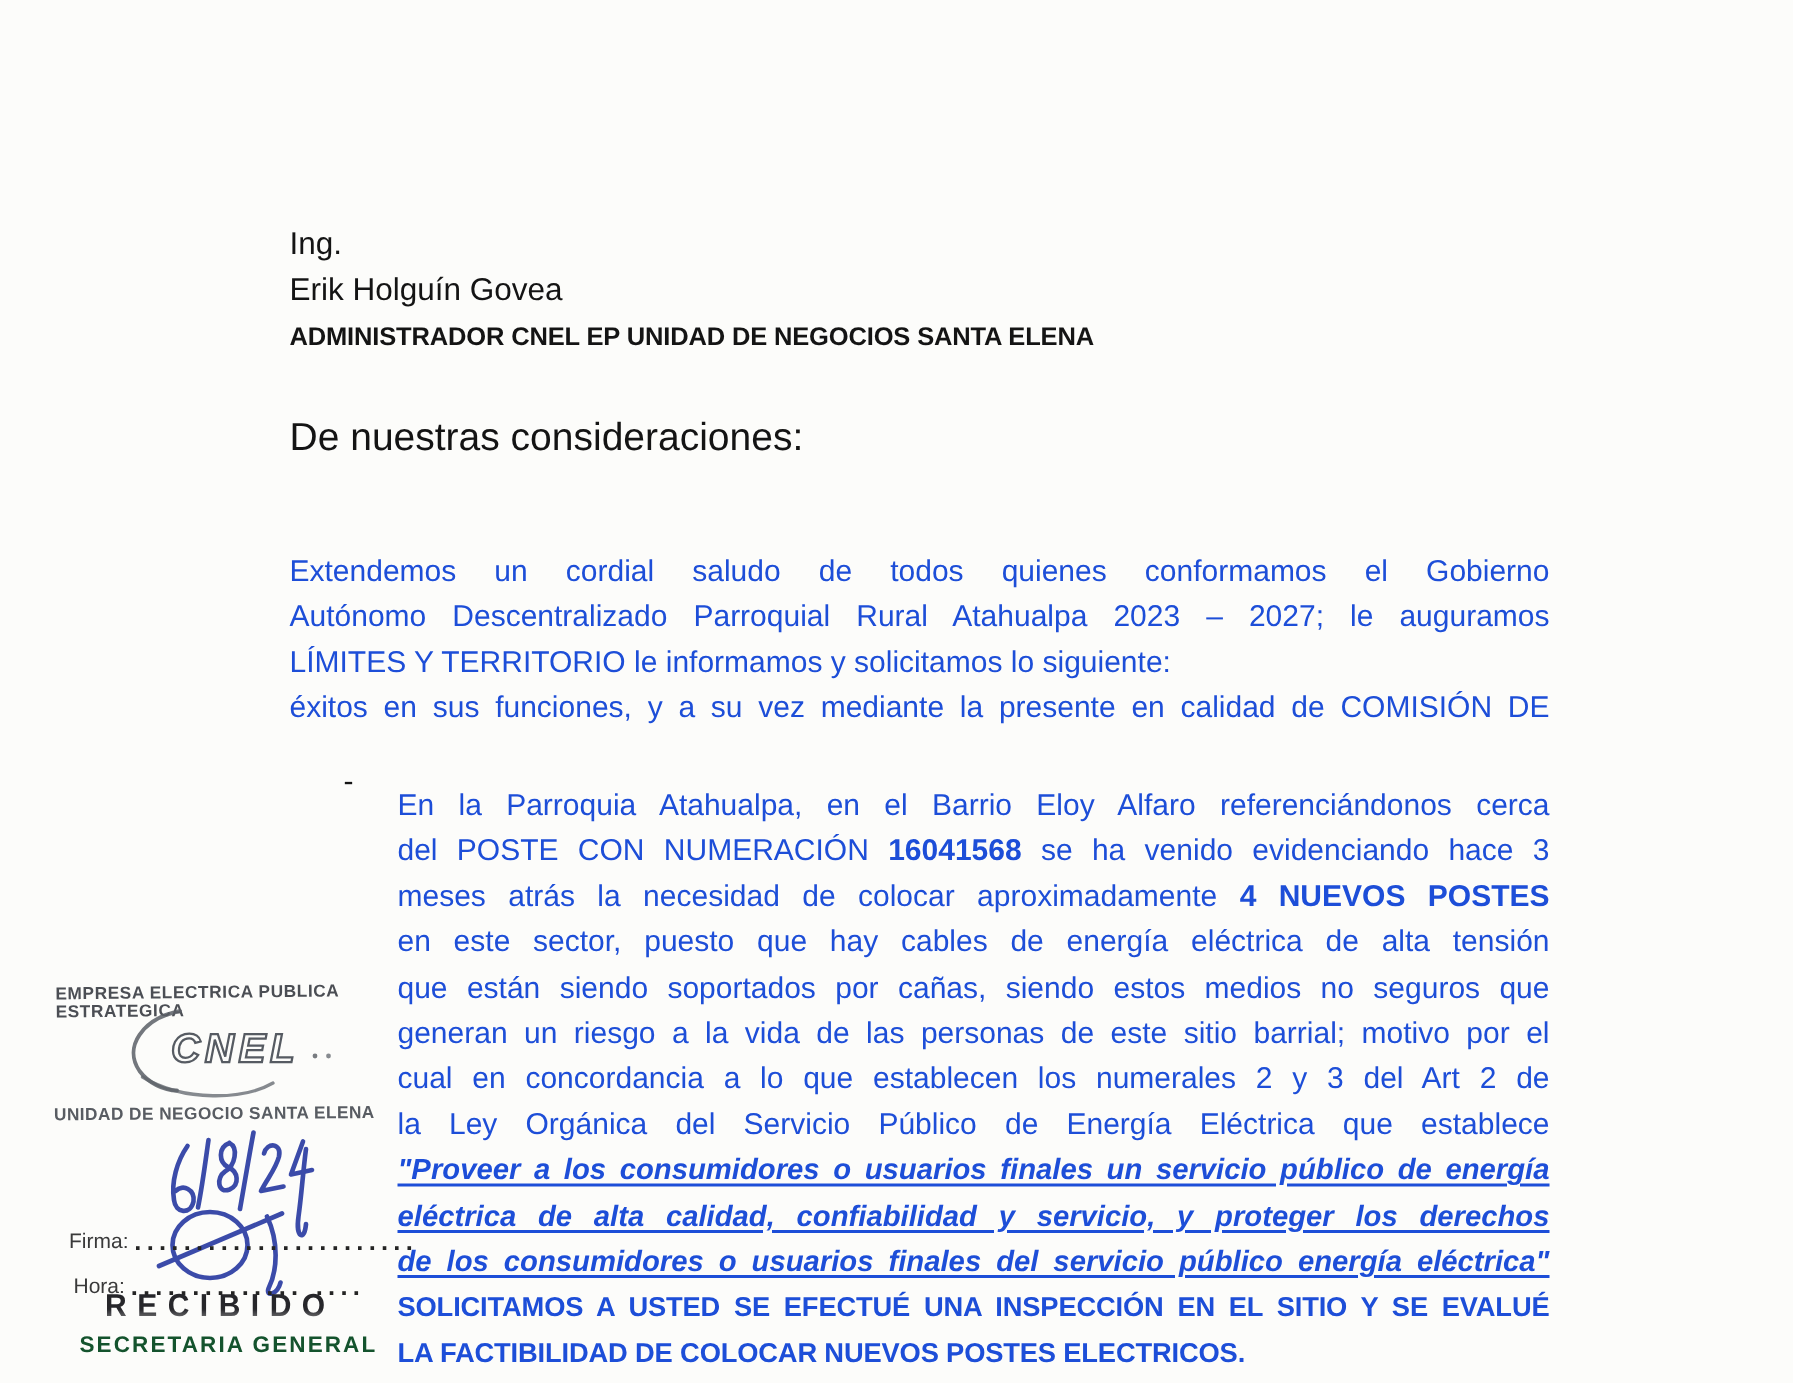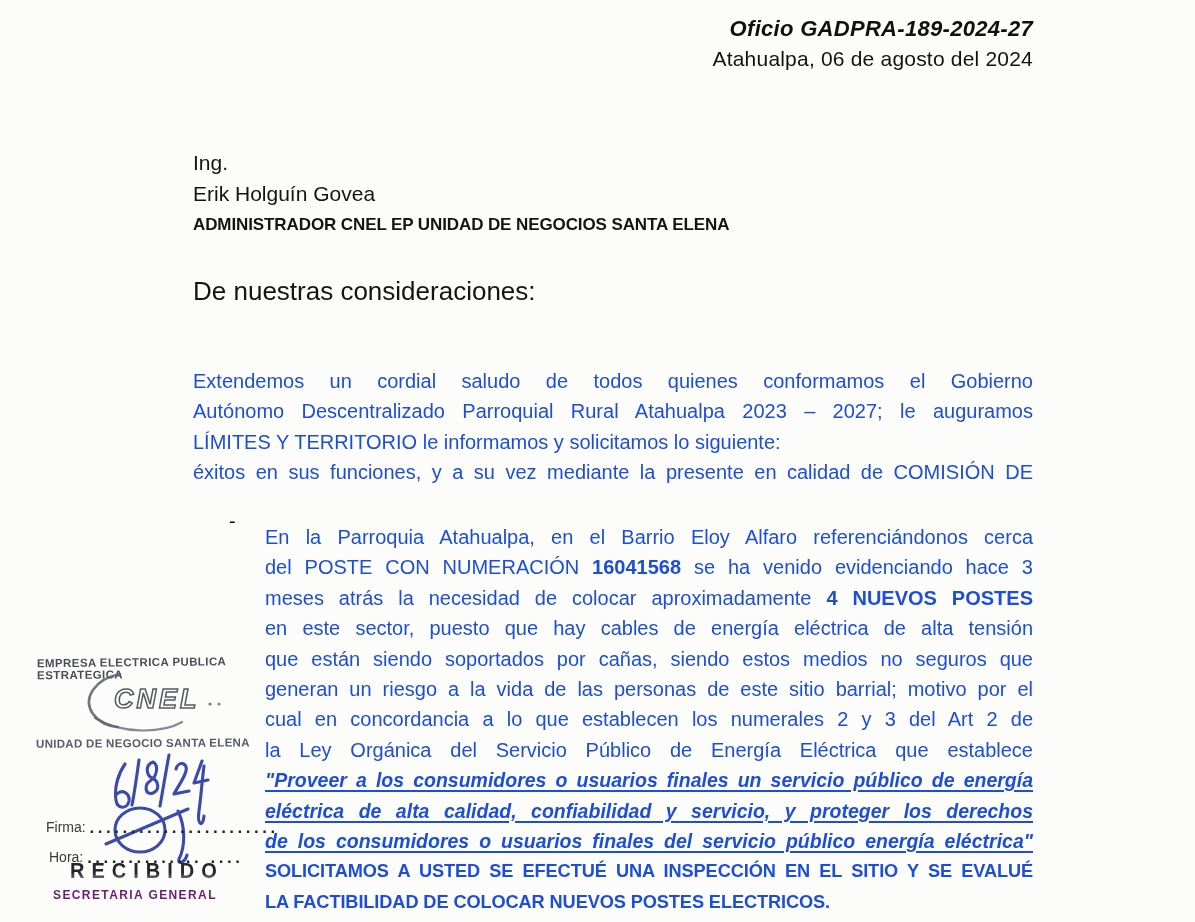--- a/index.html
+++ b/index.html
@@ -52,33 +52,29 @@
   .leader-dots{font-size:17px;font-weight:700;letter-spacing:3.5px;color:#242424;vertical-align:-1px;}
   .recibido{
     position:absolute;left:70px;top:860px;
     font-size:20px;font-weight:700;letter-spacing:7px;color:#26262a;
     transform:scaleY(1.06);
     -webkit-mask-image:linear-gradient(#000 55%,rgba(0,0,0,.4));
     mask-image:linear-gradient(#000 55%,rgba(0,0,0,.4));
   }
   .secretaria{
     position:absolute;left:53px;top:888px;
-    font-size:12px;font-weight:700;letter-spacing:1.4px;color:#701a75;
+    font-size:15px;font-weight:700;letter-spacing:1.4px;color:#14532d;
   }
   .ink-svg{position:absolute;left:88px;top:748px;}
 </style>
 </head>
 <body>
 
 <div class="page">
 
-  <div class="letter-header">
-    <div class="oficio-ref">Oficio GADPRA-189-2024-27</div>
-    <div class="place-date">Atahualpa, 06 de agosto del 2024</div>
-  </div>
 
   <div class="recipient">
     <div>Ing.</div>
     <div>Erik Holguín Govea</div>
     <div class="recipient-role">ADMINISTRADOR CNEL EP UNIDAD DE NEGOCIOS SANTA ELENA</div>
   </div>
 
   <div class="greeting">De nuestras consideraciones:</div>
 
   <div class="para intro-lines">

